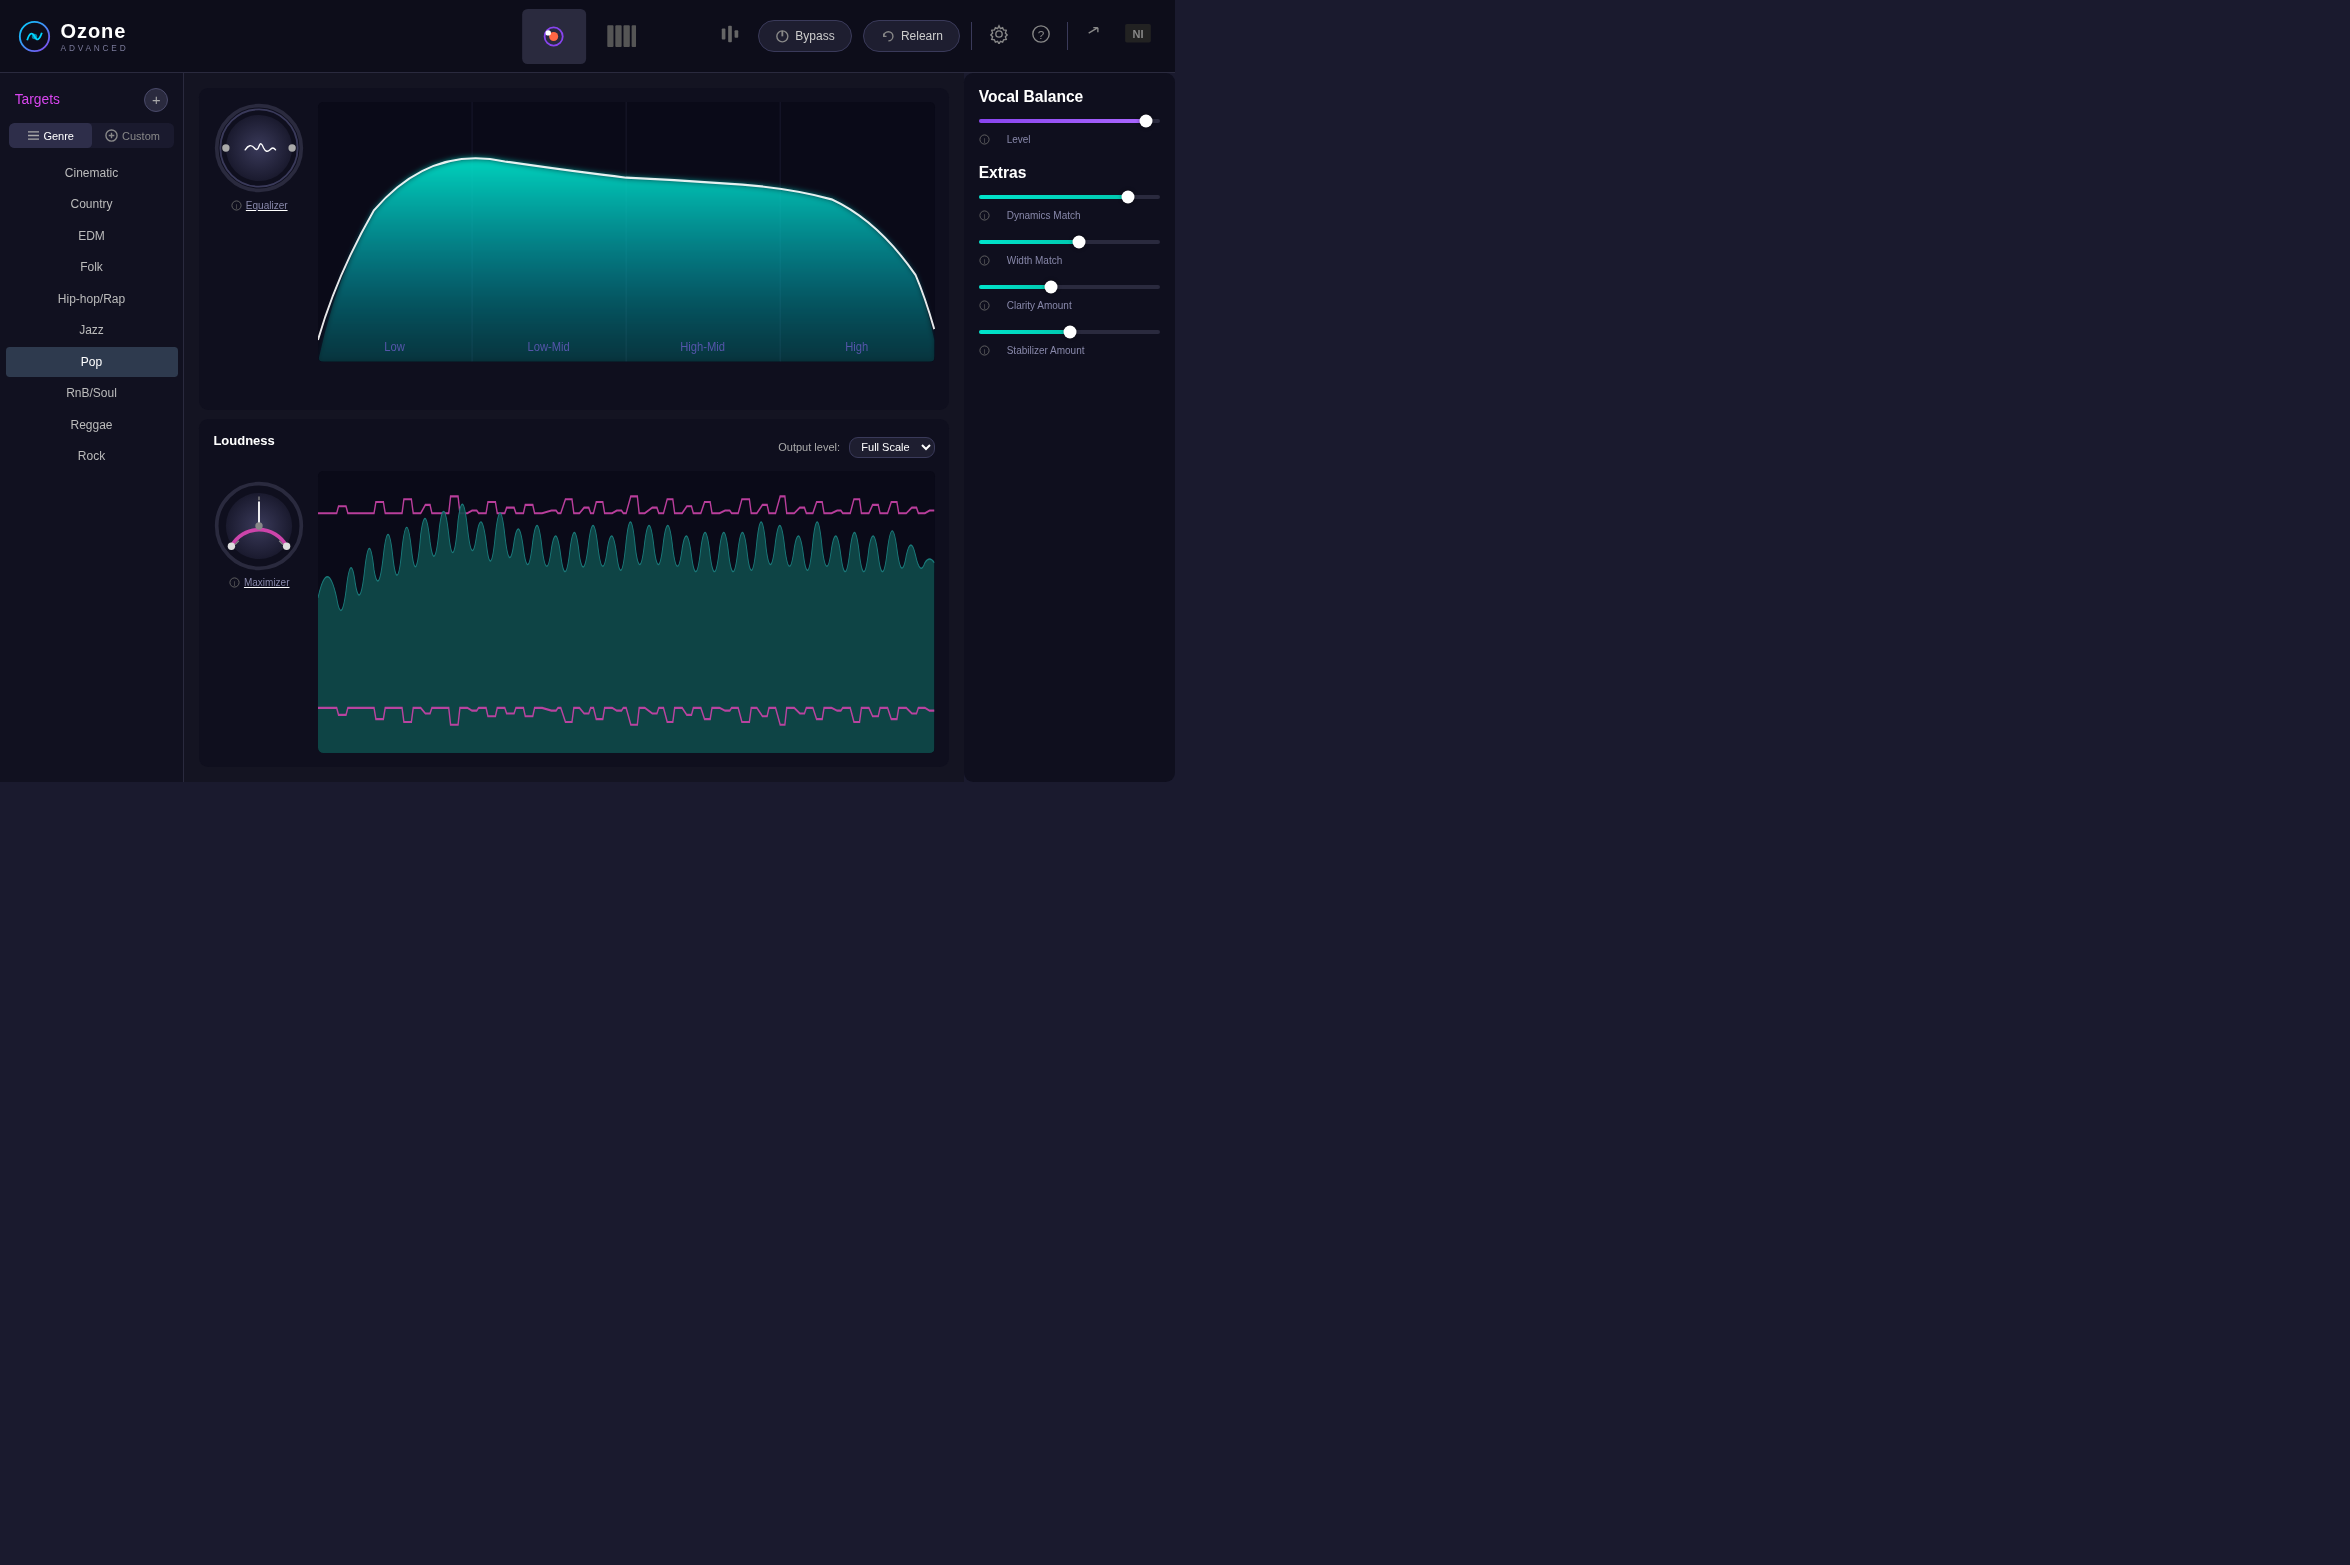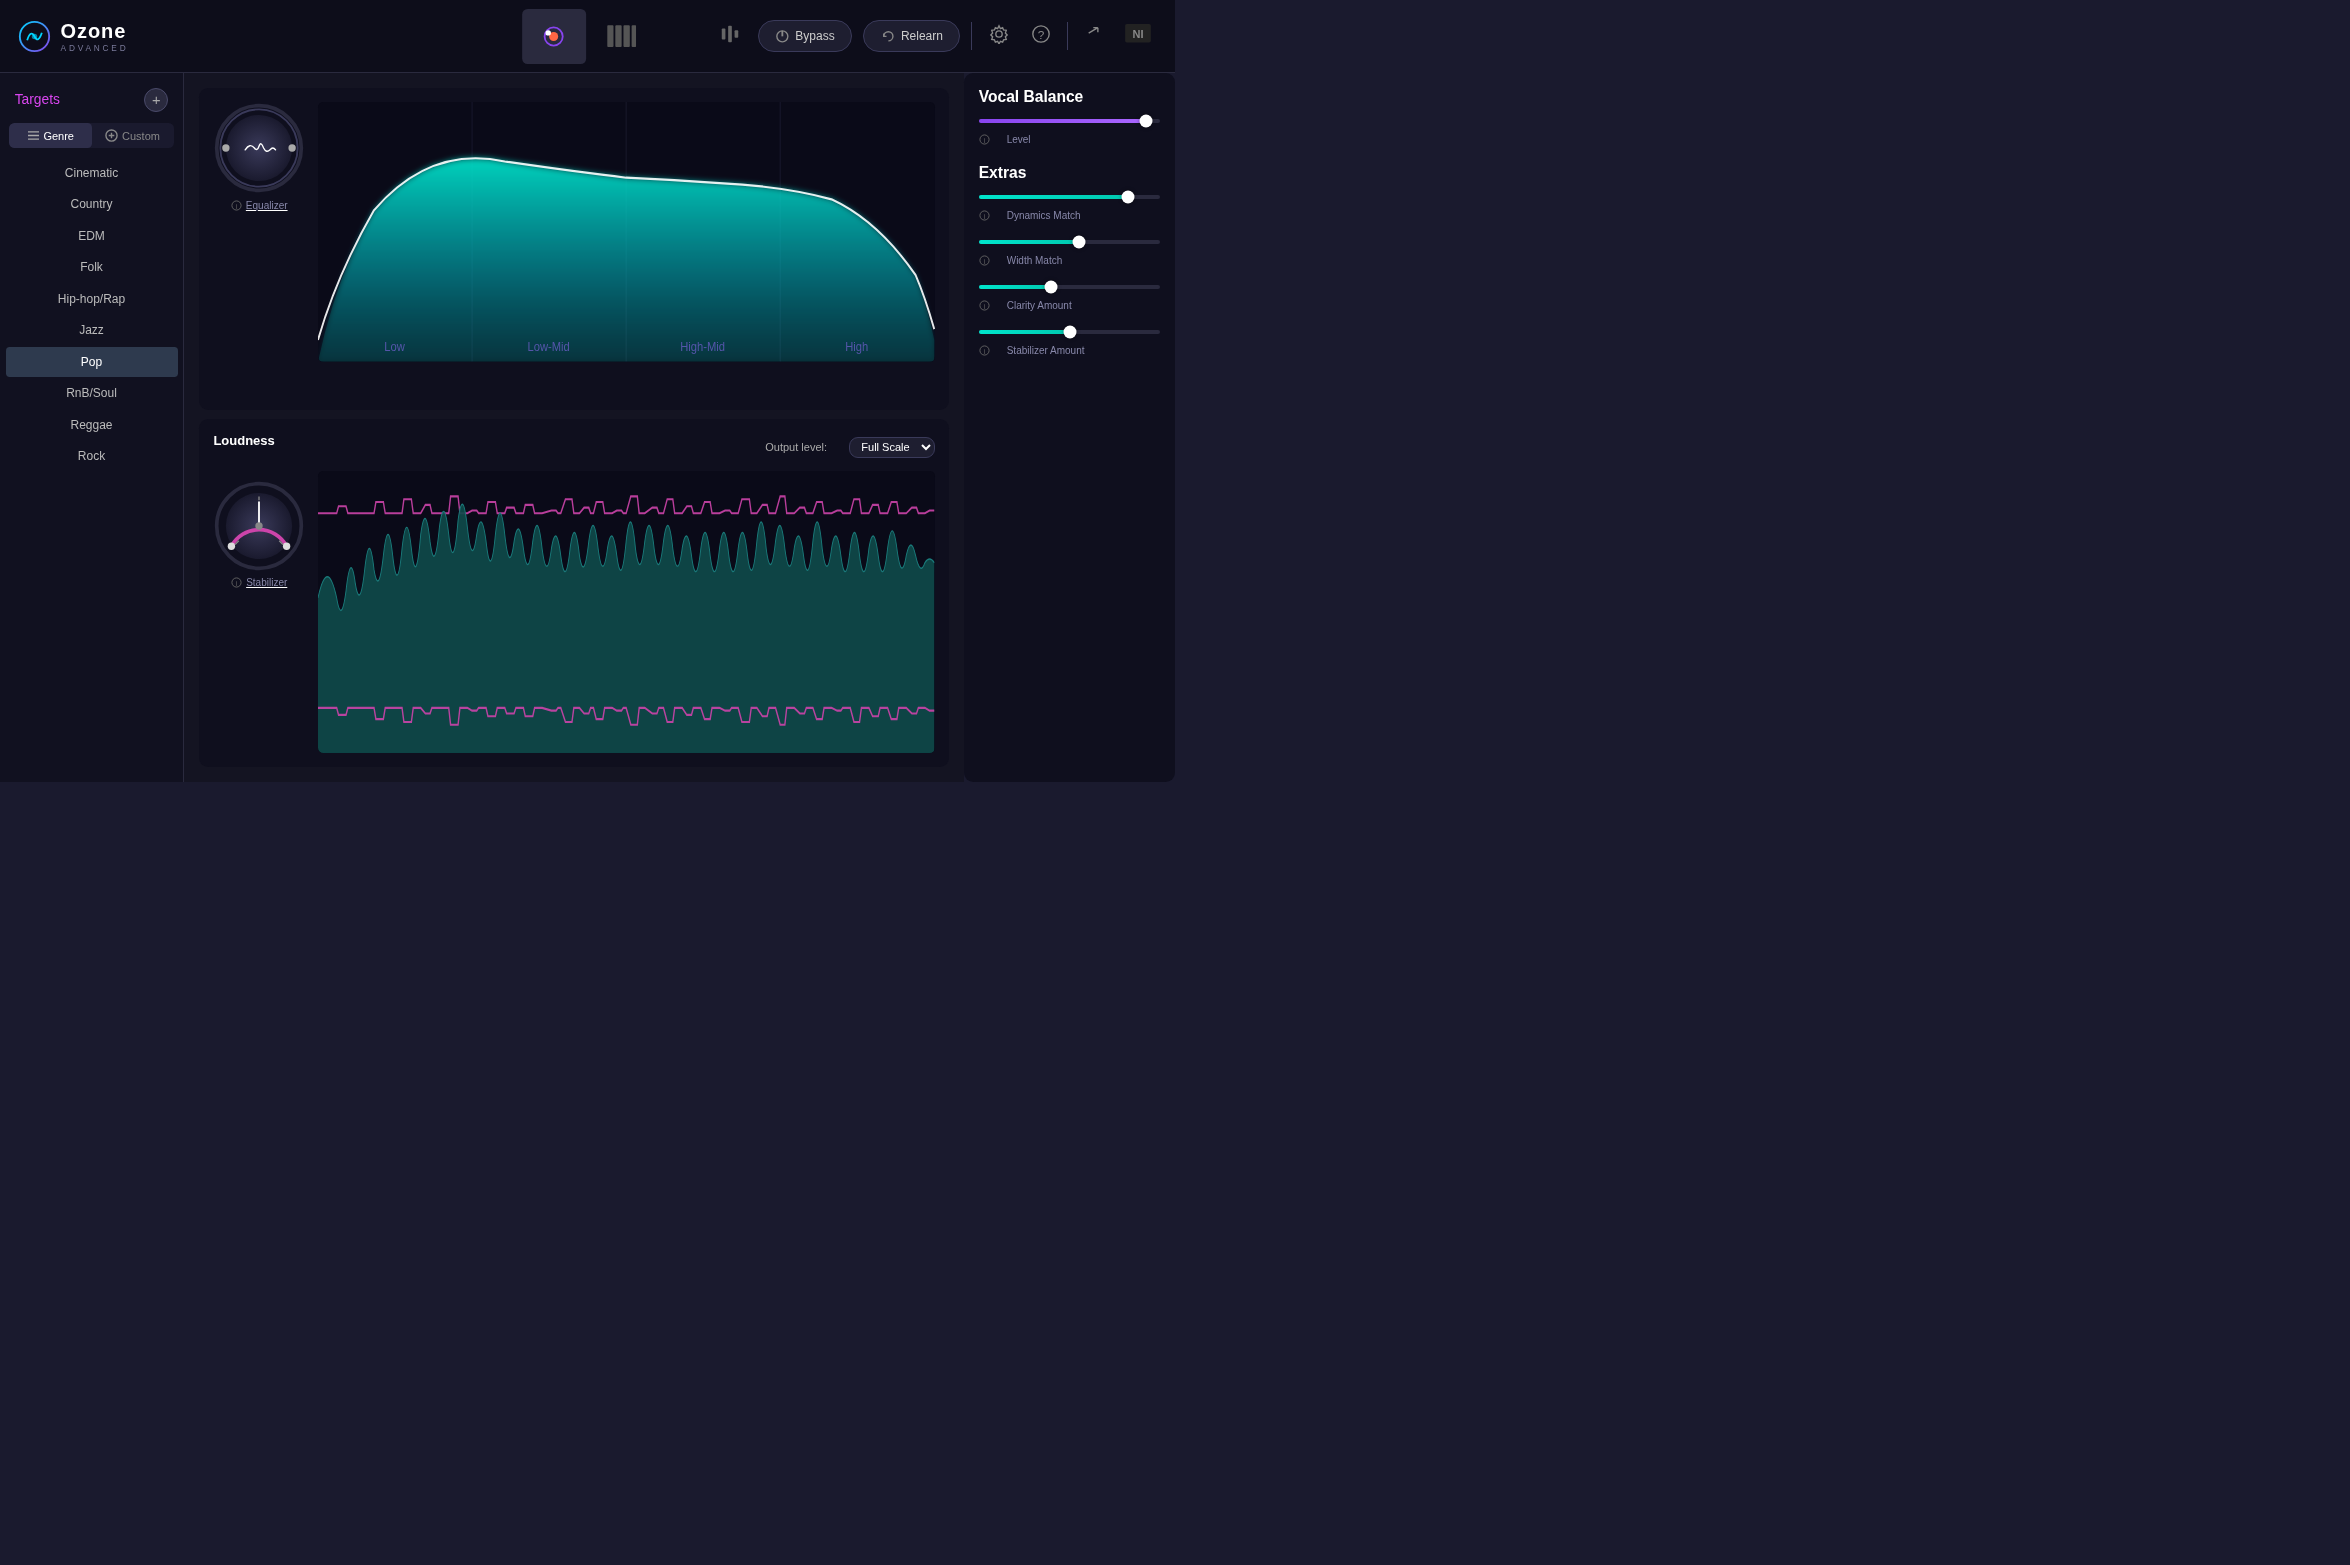--- a/index.html
+++ b/index.html
@@ -247,21 +247,21 @@
     
     .loudness-header {
       display: flex;
       align-items: center;
       justify-content: space-between;
       margin-bottom: 9.2px;
     }
     .output-select {
       display: flex;
       align-items: center;
-      gap: 22px;
+      gap: 9px;
       font-size: 11px;
       color: #aaa;
     }
     .output-select select {
       background: #1e1e30;
       border: 0.9px solid #3a3a5a;
       color: #fff;
       padding: 2.8px 7.3px;
       border-radius: 9px;
       font-size: 11px;
@@ -591,21 +591,21 @@
                 <path d="M 28 66 L 24 70" stroke="#888" stroke-width="1.5"></path>
                 <path d="M 50 18 L 50 22" stroke="#888" stroke-width="1.5"></path>
                 <path d="M 72 66 L 76 70" stroke="#888" stroke-width="1.5"></path>
               </svg>
             </div>
             <div class="knob-label">
               <svg width="11" height="11" viewBox="0 0 12 12" style="font-size:11px">
                 <circle cx="6" cy="6" r="5" fill="none" stroke="#666" stroke-width="1"></circle>
                 <text x="6" y="9.5" text-anchor="middle" font-size="7" fill="#666" font-family="Arial">i</text>
               </svg>
-              <span>Stabilizer</span>
+              <span>Maximizer</span>
             </div>
           </div>
 
           <div class="loudness-chart" style="flex:1;">
             <svg viewBox="0 0 660 200" preserveAspectRatio="none" xmlns="http://www.w3.org/2000/svg">
               <rect width="660" height="200" fill="#0a0a18"></rect>
 
               <polyline points="
                 0,30 20,30 22,25 30,25 32,30 60,30 62,22 70,22 72,30 90,30 92,20 100,20 102,30 110,30
                 115,24 120,24 122,30 140,30 142,18 150,18 152,30 160,30 165,28 170,28 172,30

